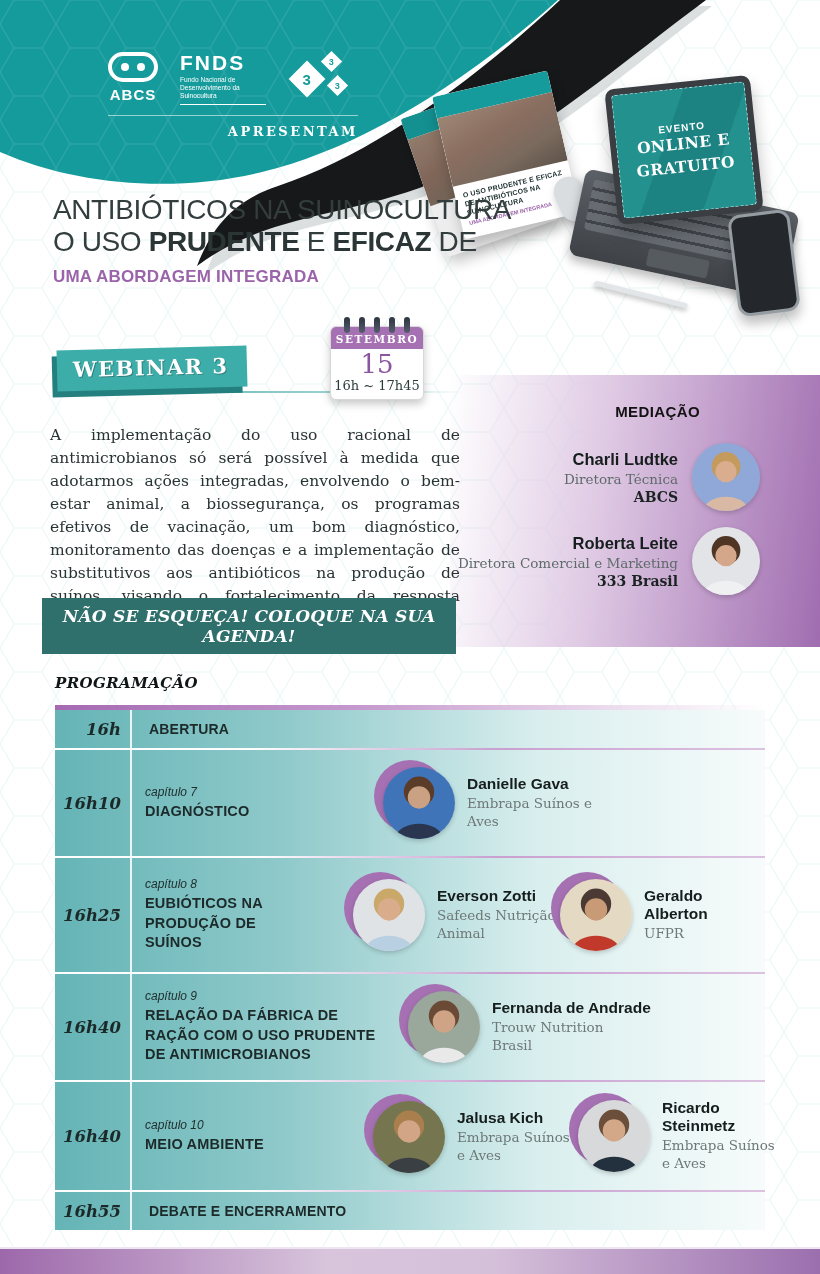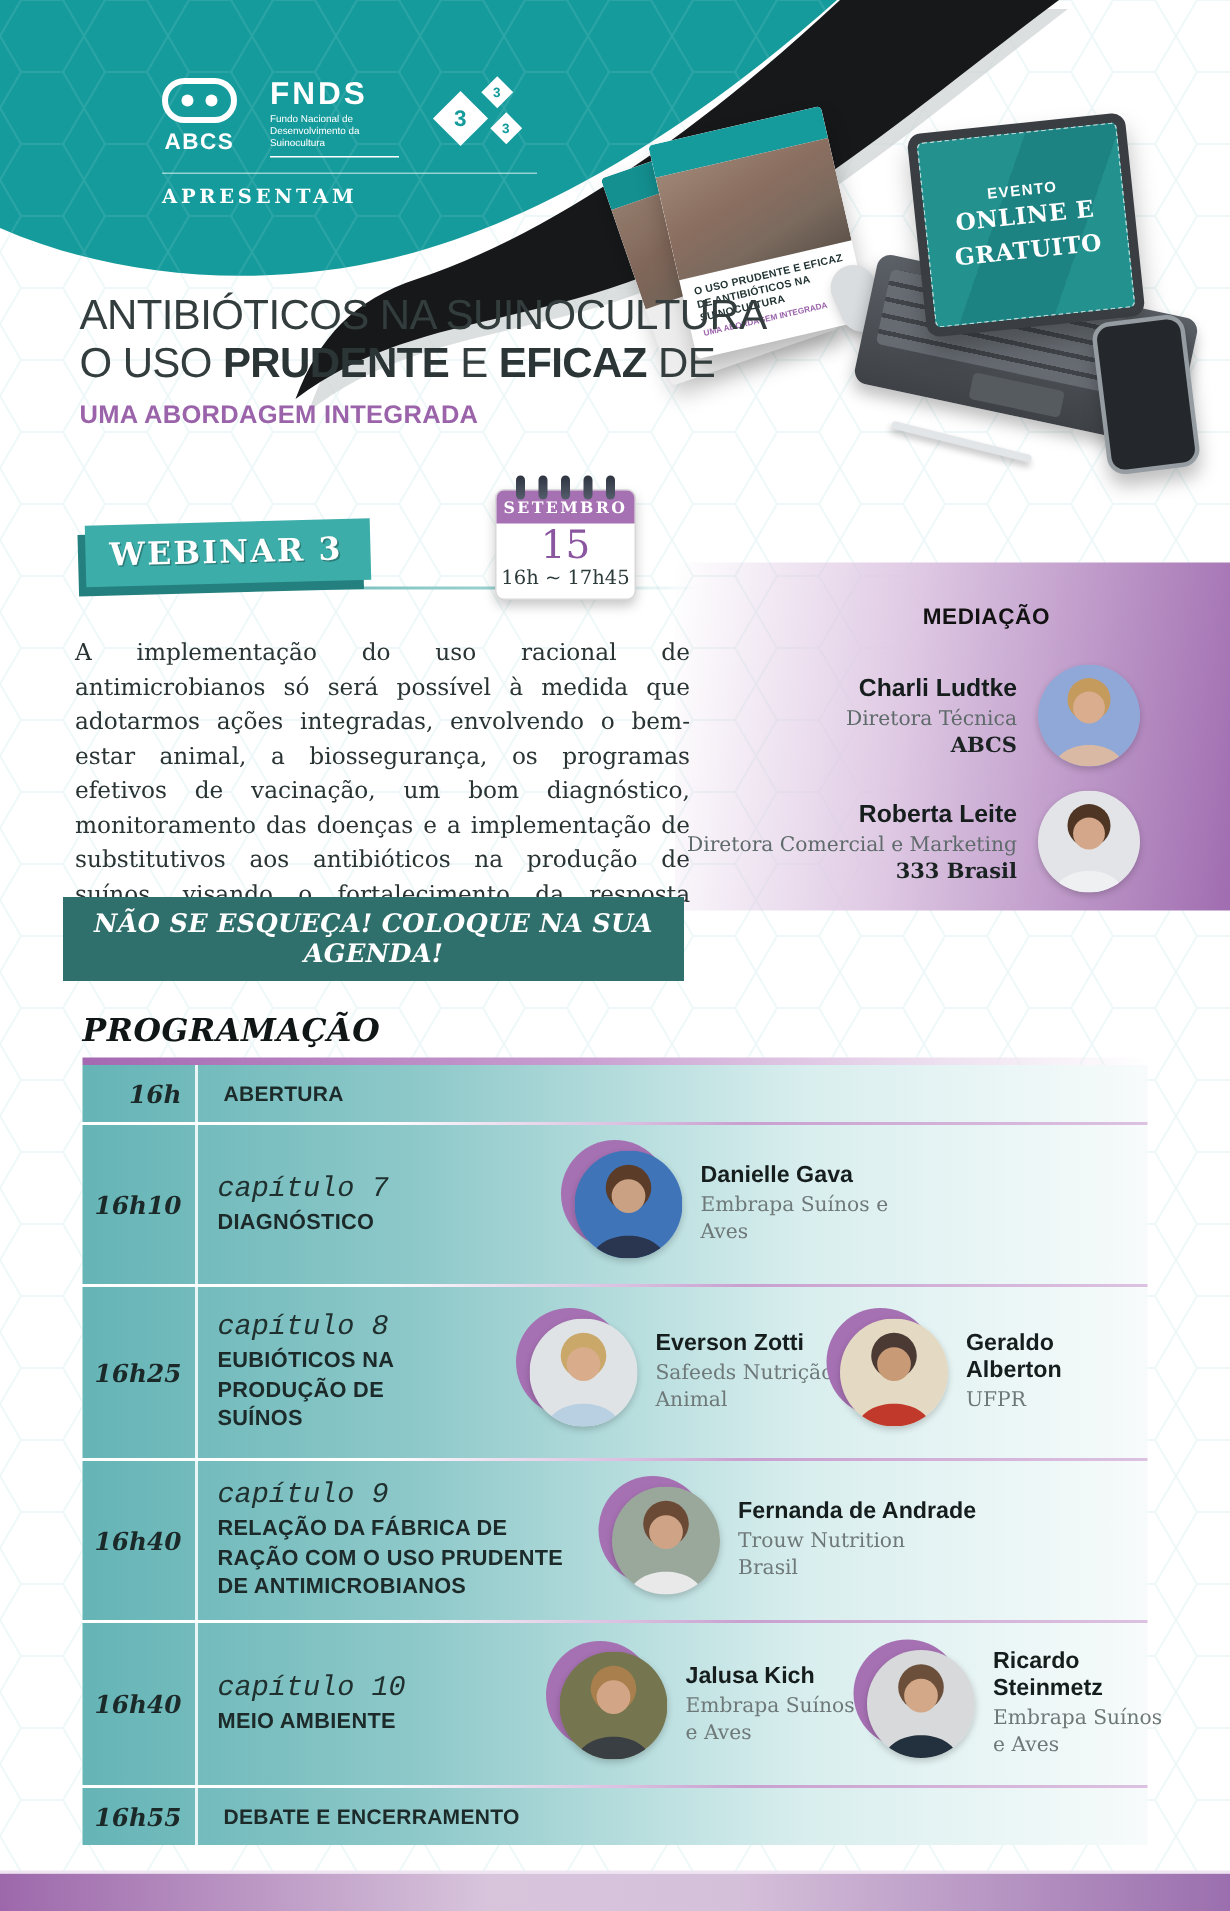--- a/index.html
+++ b/index.html
@@ -17,21 +17,21 @@
   .abcs-name{font-weight:bold;font-size:15px;letter-spacing:1px;margin-top:4px;}
   .fnds{display:flex;flex-direction:column;}
   .fnds-name{font-weight:bold;font-size:21px;letter-spacing:2px;line-height:1;}
   .fnds-sub{font-size:6.6px;line-height:1.25;margin-top:3px;border-bottom:1px solid #fff;padding-bottom:3px;width:86px;}
   .d333{position:relative;width:64px;height:52px;}
   .dia{position:absolute;background:#fff;color:#169b9c;display:flex;align-items:center;justify-content:center;font-weight:bold;transform:rotate(45deg);}
   .dia span{transform:rotate(-45deg);}
   .dia.big{width:26px;height:26px;left:6px;top:14px;font-size:15px;}
   .dia.s1{width:15px;height:15px;left:36px;top:2px;font-size:9px;}
   .dia.s2{width:15px;height:15px;left:42px;top:26px;font-size:9px;}
-  .presents-wrap{margin-top:10px;text-align:left;width:250px;}
+  .presents-wrap{margin-top:10px;text-align:right;width:250px;}
   .presents-line{height:1px;background:rgba(255,255,255,.55);margin:6px 0 8px 0;}
   .presents{font-family:"DejaVu Serif",serif;font-weight:bold;font-size:13px;letter-spacing:2.5px;}
 
   
   .scene{position:absolute;top:80px;left:415px;width:405px;height:240px;z-index:2;}
   .book{position:absolute;width:118px;height:146px;background:#fff;border-radius:3px;box-shadow:0 8px 14px rgba(0,0,0,.22);overflow:hidden;}
   .book.back{left:6px;top:16px;transform:rotate(-19deg);filter:brightness(.93);}
   .book.front{left:32px;top:2px;transform:rotate(-13deg);}
   .book .band{height:22px;background:#169b9c;}
   .book .photo{height:70px;background:linear-gradient(160deg,#9d8574 0%,#8a6e60 40%,#7b6a5e 70%,#5f544b 100%);}
@@ -63,42 +63,42 @@
   .cal-rings i{width:6px;height:16px;border-radius:3px;background:linear-gradient(#2e3440,#555e6d);}
   .cal-month{background:#a671b3;color:#fff;text-align:center;font-family:"DejaVu Serif",serif;font-weight:bold;font-size:10.5px;letter-spacing:1.6px;padding:6px 0 4px;border-radius:5px 5px 0 0;}
   .cal-day{text-align:center;font-family:"DejaVu Serif",serif;font-size:26px;color:#8a56a0;line-height:1.05;padding-top:2px;}
   .cal-time{text-align:center;font-family:"DejaVu Serif",serif;font-size:13px;color:#2c3a3a;padding:0 0 6px;}
 
   
   .intro{position:absolute;left:50px;top:424px;width:410px;z-index:3;font-family:"DejaVu Serif",serif;font-size:15.5px;line-height:1.48;color:#2a3333;text-align:justify;}
   .reminder{position:absolute;left:42px;top:598px;width:414px;z-index:3;background:#2f6f6c;color:#fff;font-family:"DejaVu Serif",serif;font-style:italic;font-weight:bold;font-size:17px;letter-spacing:.2px;padding:8px 5px;box-sizing:border-box;text-align:center;}
 
   
-  .mediation{position:absolute;left:450px;top:375px;width:370px;height:232px;z-index:2;background:linear-gradient(97deg,rgba(247,241,247,0) 0%,rgba(221,198,226,.92) 40%,#a06db0 100%);}
+  .mediation{position:absolute;left:450px;top:375px;width:370px;height:272px;z-index:2;background:linear-gradient(97deg,rgba(247,241,247,0) 0%,rgba(221,198,226,.92) 40%,#a06db0 100%);}
   .med-label{position:absolute;right:120px;top:28px;font-weight:800;font-size:15px;color:#121212;letter-spacing:.4px;}
   .med-entry{position:absolute;right:60px;display:flex;align-items:center;gap:14px;}
   .med-entry.e1{top:56px;margin-top:12px;}
   .med-entry.e2{top:152px;}
   .med-text{text-align:right;}
   .med-name{font-weight:800;font-size:16.5px;color:#161d1d;}
   .med-role{font-family:"DejaVu Serif",serif;font-size:13.5px;color:#5f6a6a;margin-top:2px;}
   .med-org{font-family:"DejaVu Serif",serif;font-weight:bold;font-size:14px;color:#1b2222;margin-top:2px;}
   .med-photo{width:68px;height:68px;border-radius:50%;overflow:hidden;box-shadow:0 2px 5px rgba(0,0,0,.2);}
   .av{display:block;width:100%;height:100%;}
 
   
-  .prog-heading{position:absolute;left:55px;top:674px;z-index:3;font-family:"DejaVu Serif",serif;font-style:italic;font-weight:bold;font-size:21px;color:#101616;letter-spacing:.4px;}
+  .prog-heading{position:absolute;left:55px;top:674px;z-index:3;font-family:"DejaVu Serif",serif;font-style:italic;font-weight:bold;font-size:15px;color:#101616;letter-spacing:.4px;}
   .ptable{position:absolute;left:55px;top:705px;width:710px;z-index:3;}
   .tbar{height:5px;background:linear-gradient(90deg,#a569b2 0%,#c79ccf 45%,#eddfef 80%,rgba(255,255,255,0) 100%);}
   .prow{display:flex;align-items:center;background:linear-gradient(90deg,#65b4b6 0%,#8fc9ca 32%,#d9eeee 68%,#f7fbfb 100%);}
   .prow.simple{height:38px;}
   .sep{height:2px;background:linear-gradient(90deg,rgba(255,255,255,.95) 0%,rgba(255,255,255,.85) 28%,#c9a0d0 62%,#dcc2e0 100%);}
   .ptime{flex:0 0 77px;box-sizing:border-box;text-align:right;padding-right:9px;font-family:"DejaVu Serif",serif;font-style:italic;font-weight:600;font-size:16.5px;color:#1c2929;border-right:2px solid rgba(255,255,255,.85);align-self:stretch;display:flex;align-items:center;justify-content:flex-end;}
   .pchap{box-sizing:border-box;padding:10px 18px 10px 13px;}
-  .chap-label{font-family:Liberation Mono, monospace;font-style:italic;font-size:19px;color:#20302f;margin-bottom:3px;}
+  .chap-label{font-family:Liberation Sans, sans-serif;font-style:italic;font-size:12px;color:#20302f;margin-bottom:3px;}
   .chap-title{font-weight:800;font-size:14.5px;color:#1d2a2a;letter-spacing:.2px;line-height:1.35;text-transform:uppercase;}
   .row-title{font-weight:800;font-size:14px;color:#1d2a2a;letter-spacing:.2px;padding-left:17px;}
   .speakers{display:flex;align-items:flex-end;}
   .speaker{display:flex;align-items:center;min-width:205px;}
   .ringwrap{position:relative;width:72px;height:72px;margin-right:12px;flex:0 0 72px;}
   .ringwrap::before{content:"";position:absolute;left:-9px;top:-7px;width:72px;height:72px;border-radius:50%;background:#a671b3;}
   .sp-photo{position:absolute;left:0;top:0;width:72px;height:72px;border-radius:50%;overflow:hidden;box-shadow:0 2px 5px rgba(0,0,0,.2);}
   .sp-name{font-weight:800;font-size:15.5px;color:#161d1d;}
   .sp-org{font-family:"DejaVu Serif",serif;font-size:13.5px;color:#6e7878;line-height:1.3;margin-top:2px;max-width:135px;}
 

